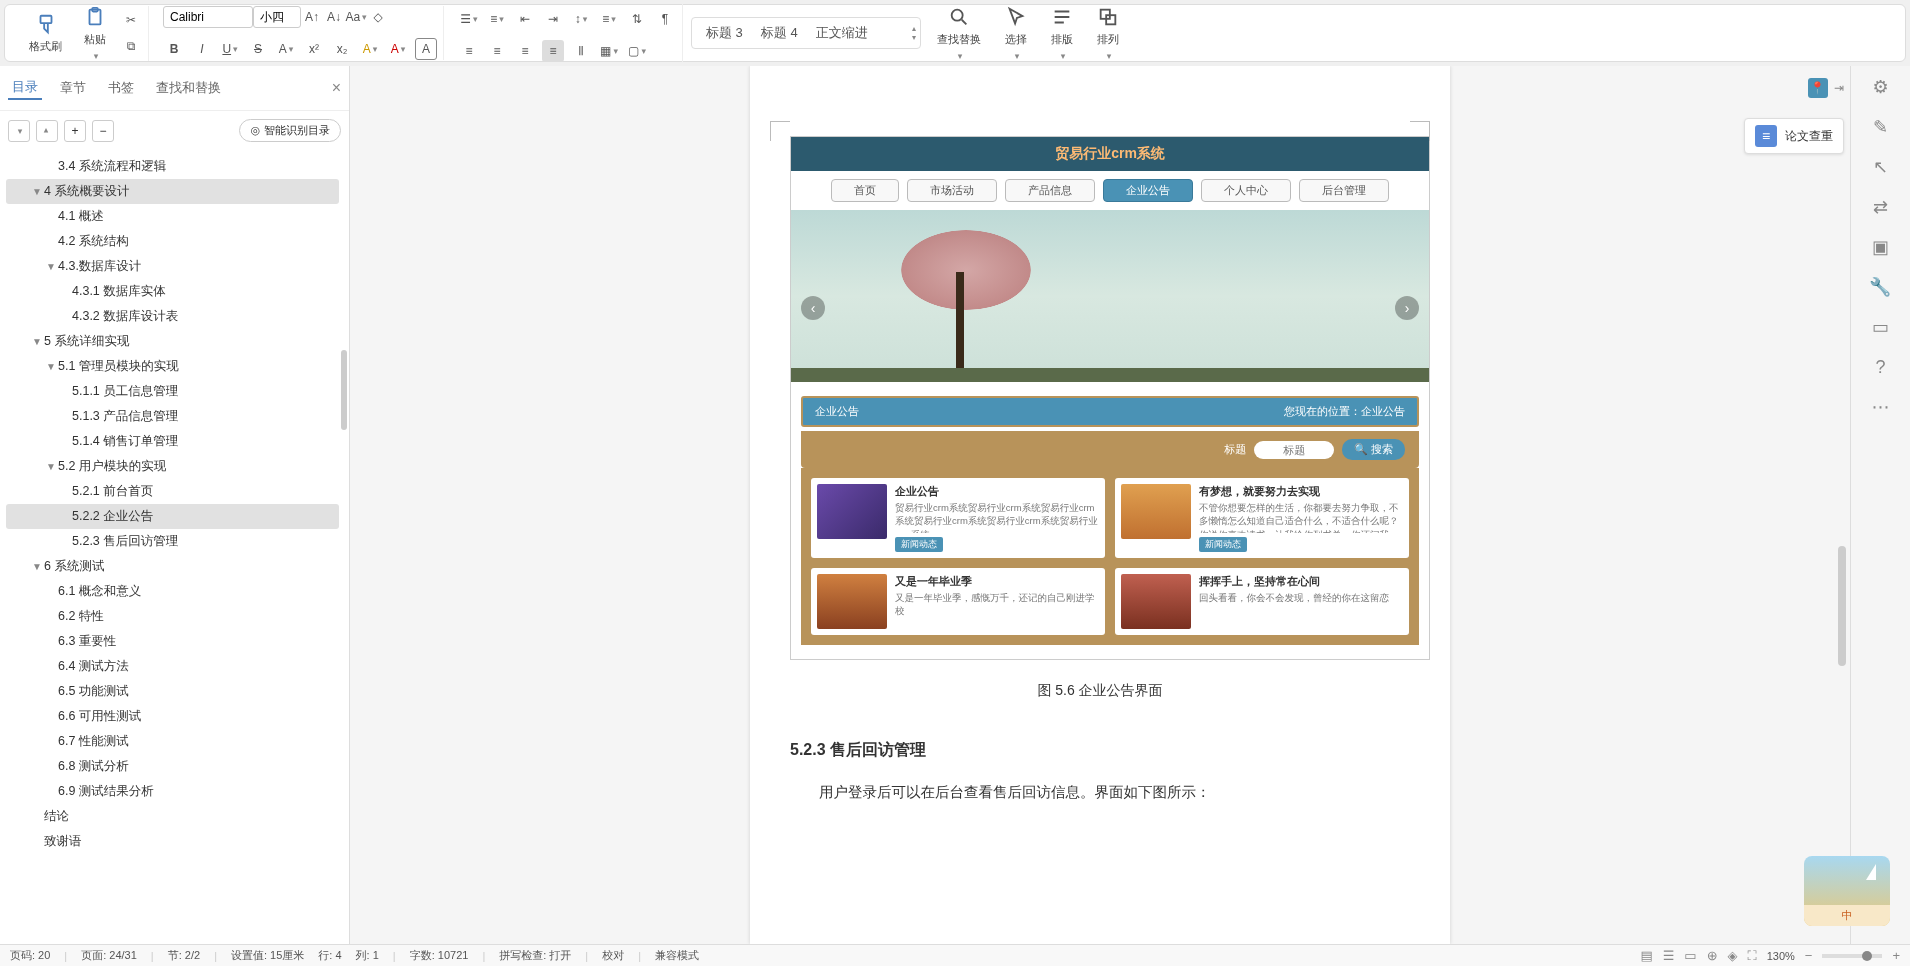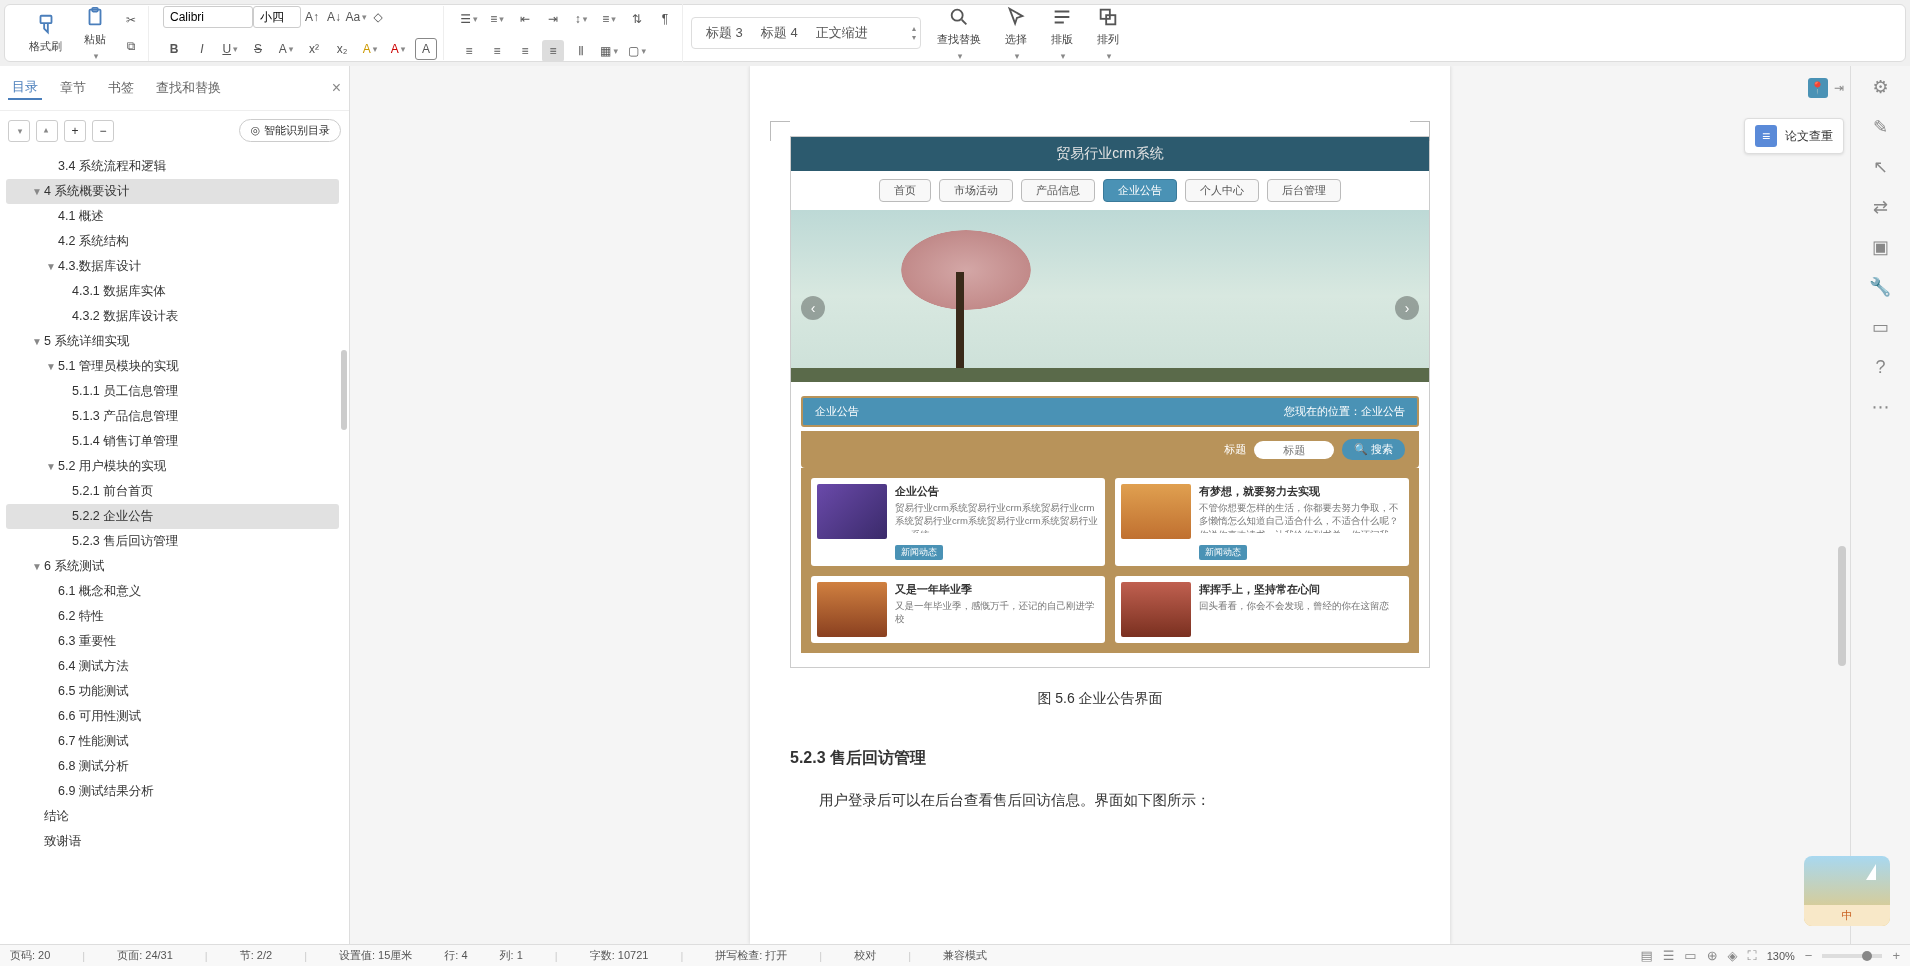--- a/index.html
+++ b/index.html
@@ -48,23 +48,23 @@
 
 
 .docwrap{flex:1;overflow:auto;display:flex;justify-content:center;padding:0;position:relative;background:#f5f5f5}
 .page{background:#fff;width:700px;margin:0;box-shadow:0 0 4px rgba(0,0,0,.15);padding:70px 40px 40px;position:relative}
 .page-corner{position:absolute;width:20px;height:20px}
 .page-corner.tl{top:55px;left:20px;border-left:1px solid #bbb;border-top:1px solid #bbb}
 .page-corner.tr{top:55px;right:20px;border-right:1px solid #bbb;border-top:1px solid #bbb}
 
 
 .siteshot{border:1px solid #ccc;width:640px;margin:0 auto}
-.ss-header{background:#2c5a6e;color:#e5e5e5;text-align:center;padding:8px;font-size:14px;font-weight:normal}
+.ss-header{background:#2c5a6e;color:#fdba74;text-align:center;padding:8px;font-size:14px;font-weight:bold}
 .ss-nav{background:#fff;display:flex;justify-content:center;gap:8px;padding:8px 0}
-.ss-nav a{border:1px solid #bbb;border-radius:4px;padding:3px 14px;font-size:11px;color:#555;text-decoration:none;background:#f8f8f8;cursor:pointer}
+.ss-nav a{border:1px solid #bbb;border-radius:4px;padding:3px 22px;font-size:11px;color:#555;text-decoration:none;background:#f8f8f8;cursor:pointer}
 .ss-nav a.act{background:#4a92b5;color:#fff;border-color:#3a7a9a}
 .ss-hero{height:172px;background:linear-gradient(180deg,#bdd9d6 0%,#d8e8e0 50%,#cce0d8 100%);position:relative;overflow:hidden}
 .ss-hero .tree-trunk{position:absolute;left:165px;bottom:0;width:8px;height:110px;background:#3a2a1a}
 .ss-hero .tree-crown{position:absolute;left:110px;top:20px;width:130px;height:80px;background:radial-gradient(ellipse,#d4a0a0 0%,#c08080 70%,transparent 71%);border-radius:50%;opacity:.9}
 .ss-hero .ground{position:absolute;bottom:0;left:0;right:0;height:14px;background:#5a6a4a}
 .ss-hero .car-nav{position:absolute;top:50%;width:24px;height:24px;border-radius:50%;background:rgba(0,0,0,.3);color:#fff;display:flex;align-items:center;justify-content:center;font-size:14px;cursor:pointer}
 .ss-hero .prev{left:10px}
 .ss-hero .next{right:10px}
 .ss-section{padding:14px 10px;background:#fff}
 .ss-sechead{background:#4a92b5;color:#fff;padding:6px 12px;font-size:11px;display:flex;justify-content:space-between;border-radius:3px;border:2px solid #b8935a}
@@ -75,36 +75,36 @@
 .ss-cards{background:#b8935a;padding:10px;display:grid;grid-template-columns:1fr 1fr;gap:10px}
 .ss-card{background:#fff;border-radius:3px;padding:6px;display:flex;gap:8px}
 .ss-card .thumb{width:70px;height:55px;border-radius:2px;flex-shrink:0}
 .thumb.t1{background:linear-gradient(135deg,#6a4aaa,#3a2a6a)}
 .thumb.t2{background:linear-gradient(180deg,#e0a050,#c07030)}
 .thumb.t3{background:linear-gradient(180deg,#d08040,#8a4020)}
 .thumb.t4{background:linear-gradient(180deg,#c06050,#7a3020)}
 .ss-card .meta{flex:1;font-size:10px;color:#555;overflow:hidden}
 .ss-card .meta .tit{font-size:11px;color:#333;margin-bottom:2px;font-weight:bold}
 .ss-card .meta .desc{font-size:9.5px;line-height:1.4;color:#777;max-height:32px;overflow:hidden}
-.ss-card .tag{display:inline-block;background:#4a92b5;color:#fff;font-size:9px;padding:1px 6px;border-radius:2px;margin-top:12px}
+.ss-card .tag{display:inline-block;background:#4a92b5;color:#fff;font-size:9px;padding:1px 6px;border-radius:2px;margin-top:4px}
 
 .figcap{text-align:center;font-size:14px;margin:22px 0 40px}
 .sect-head{font-size:16px;font-weight:bold;margin:14px 0 18px}
 .para{font-size:14.5px;text-indent:2em;line-height:1.9}
 
 
 .rightrail{width:60px;background:#f5f5f5;border-left:1px solid #ddd;display:flex;flex-direction:column;align-items:center;padding-top:10px;gap:18px}
 .rightrail .rico{width:22px;height:22px;color:#888;cursor:pointer;display:flex;align-items:center;justify-content:center;font-size:18px}
 .pin-row{position:absolute;right:66px;top:78px;display:flex;align-items:center;gap:6px}
 .pin-ico{width:20px;height:20px;background:#4a92b5;border-radius:3px;display:flex;align-items:center;justify-content:center;color:#fff;font-size:12px}
 .paper-chk{position:absolute;right:66px;top:118px;background:#fff;border:1px solid #ddd;border-radius:4px;padding:6px 10px;display:flex;align-items:center;gap:8px;box-shadow:0 1px 3px rgba(0,0,0,.1)}
 .paper-chk .ic{width:22px;height:22px;background:#5a8ad8;border-radius:3px;display:flex;align-items:center;justify-content:center;color:#fff;font-size:14px}
 
 
-.status{height:22px;background:#f8f8f8;border-top:1px solid #ddd;display:flex;align-items:center;gap:32px;padding:0 10px;font-size:11px;color:#555}
+.status{height:22px;background:#f8f8f8;border-top:1px solid #ddd;display:flex;align-items:center;gap:14px;padding:0 10px;font-size:11px;color:#555}
 .status .sep{color:#ccc}
 .status .right{margin-left:auto;display:flex;gap:10px;align-items:center}
 .status .ricon{font-size:13px;color:#888;cursor:pointer}
 
 
 .promo{position:absolute;right:20px;bottom:40px;width:86px;height:70px;background:linear-gradient(180deg,#a8d8f0,#e8c878);border-radius:8px;display:flex;flex-direction:column;align-items:center;justify-content:flex-end;overflow:hidden}
 .promo .sail{position:absolute;top:8px;right:14px;width:0;height:0;border-left:10px solid transparent;border-bottom:16px solid #fff}
 .promo .txt{font-size:11px;color:#c86020;background:#f8e8c8;width:100%;text-align:center;padding:3px 0}
 .doc-scroll-thumb{position:absolute;right:4px;top:480px;width:8px;height:120px;background:#ccc;border-radius:4px}
 </style>

